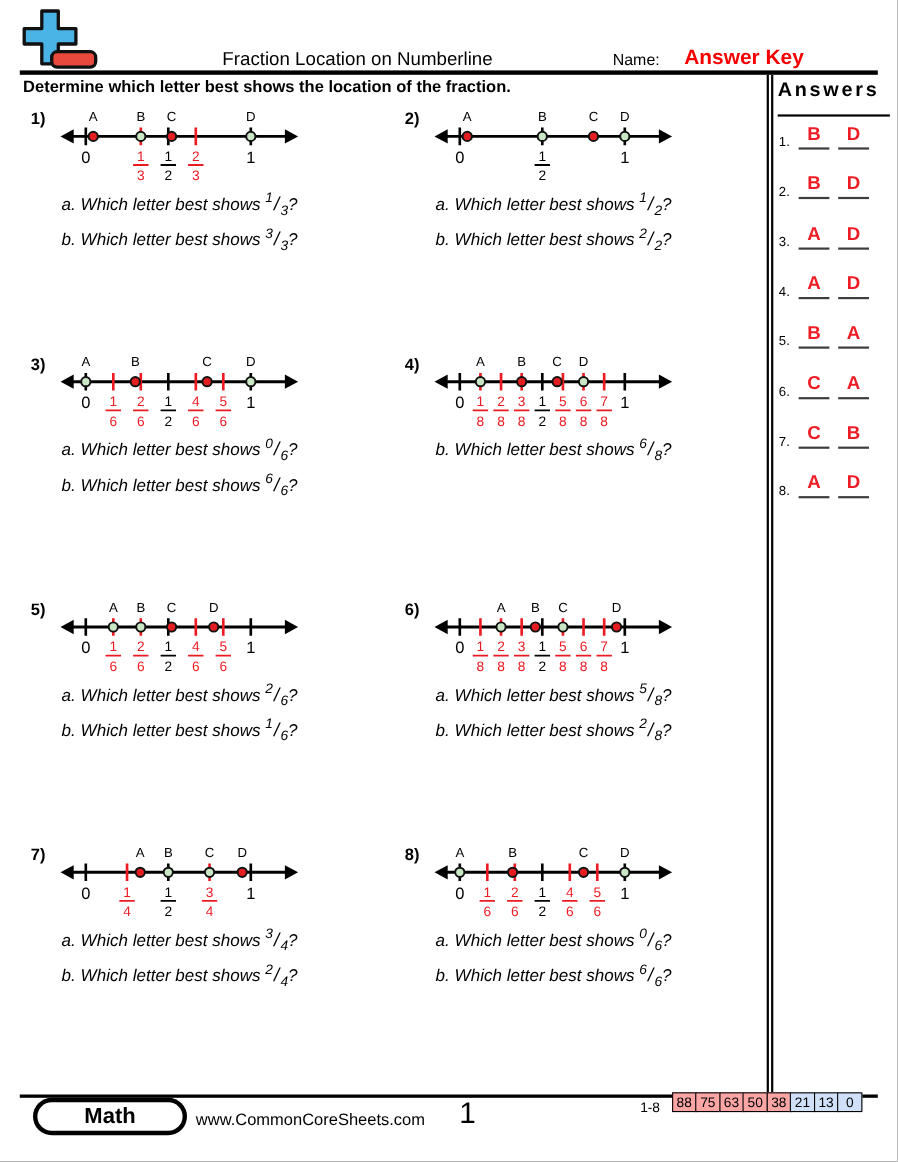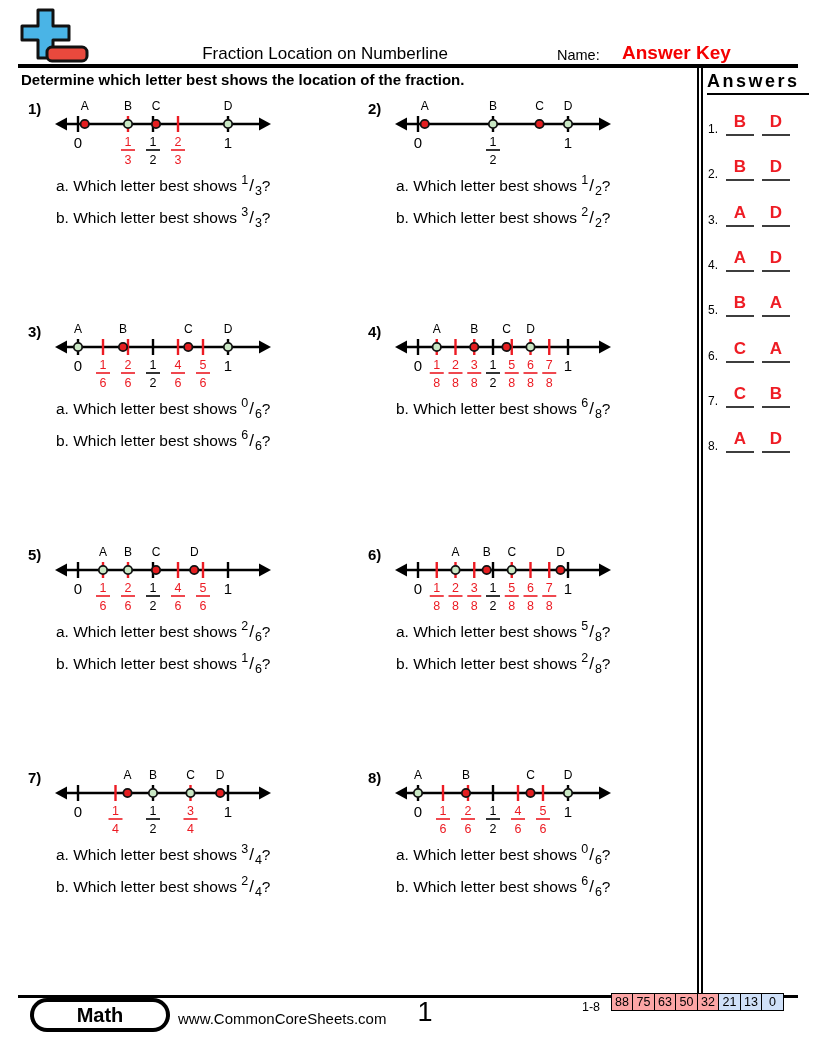--- a/index.html
+++ b/index.html
@@ -12,32 +12,32 @@
   .logo{position:absolute;left:10px;top:4px;}
   .title{position:absolute;left:130px;top:44px;width:390px;text-align:center;font-size:17px;}
   .name-label{position:absolute;left:557px;top:47px;font-size:14.5px;}
   .answer-key{position:absolute;left:622px;top:42px;font-size:19px;font-weight:bold;color:#f40000;}
   .header-rule{position:absolute;left:18px;top:64px;width:780px;height:4px;background:#000;}
   .instruction{position:absolute;left:21px;top:71px;font-size:15px;font-weight:bold;}
   
   .vline1{position:absolute;left:697px;top:68px;width:2px;height:925px;background:#000;}
   .vline2{position:absolute;left:701px;top:68px;width:2px;height:925px;background:#000;}
   .answers-title{position:absolute;left:707px;top:71px;width:102px;font-size:18px;font-weight:bold;
-    letter-spacing:2.5px;border-bottom:2.5px solid #000;padding-bottom:1px;}
+    letter-spacing:2.5px;border-bottom:2.5px solid #000;padding-bottom:12px;}
   .answers-rows{position:absolute;left:704px;top:112px;width:110px;height:360px;}
   .ans-row{position:absolute;left:0;width:110px;height:40px;}
   .ans-num{position:absolute;left:4px;top:10px;font-size:12px;}
   .ans-cell{position:absolute;top:0;width:28px;text-align:center;font-size:17px;font-weight:bold;
     color:#ee1c24;border-bottom:2px solid #3d3d3d;padding-bottom:2px;}
   .ans-cell.c1{left:22px;} .ans-cell.c2{left:58px;}
   
   .problem{position:absolute;width:338px;height:218px;}
   .pnum{position:absolute;left:8px;top:4px;font-size:15px;font-weight:bold;}
   .nl-svg{position:absolute;left:34px;top:0px;}
-  .questions{position:absolute;left:36px;top:80px;width:300px;}
+  .questions{position:absolute;left:36px;top:80px;width:300px;font-style:italic;}
   .q{height:32px;font-size:15.5px;white-space:nowrap;}
   .q .qnum{font-size:12.5px;position:relative;top:-7px;}
   .q .qslash{font-size:17px;padding:0 1px;}
   .q .qden{font-size:12.5px;position:relative;top:4px;}
   
   .footer-rule{position:absolute;left:18px;top:995px;width:780px;height:2.5px;background:#000;}
   .math-pill{position:absolute;left:30px;top:998px;width:140px;height:34px;background:#000;border-radius:17px;}
   .math-pill-inner{position:absolute;left:4px;top:4px;right:4px;bottom:4px;background:#fff;border-radius:13px;
     display:flex;align-items:center;justify-content:center;font-size:20px;font-weight:bold;}
   .site-url{position:absolute;left:178px;top:1010px;font-size:15px;}
@@ -454,19 +454,19 @@
     <div class="math-pill-inner">Math</div>
   </div>
   <div class="site-url">www.CommonCoreSheets.com</div>
   <div class="page-number">1</div>
   <div class="score-label">1-8</div>
   <div class="score-table" id="score-table">
       <div class="score-cell">88</div>
       <div class="score-cell">75</div>
       <div class="score-cell">63</div>
       <div class="score-cell">50</div>
-      <div class="score-cell">32</div>
+      <div class="score-cell">38</div>
       <div class="score-cell hl" style="background: rgb(207, 224, 248);">21</div>
       <div class="score-cell hl" style="background: rgb(207, 224, 248);">13</div>
       <div class="score-cell hl" style="background: rgb(207, 224, 248);">0</div>
     </div>
 
 </div>
 
 </body></html>

